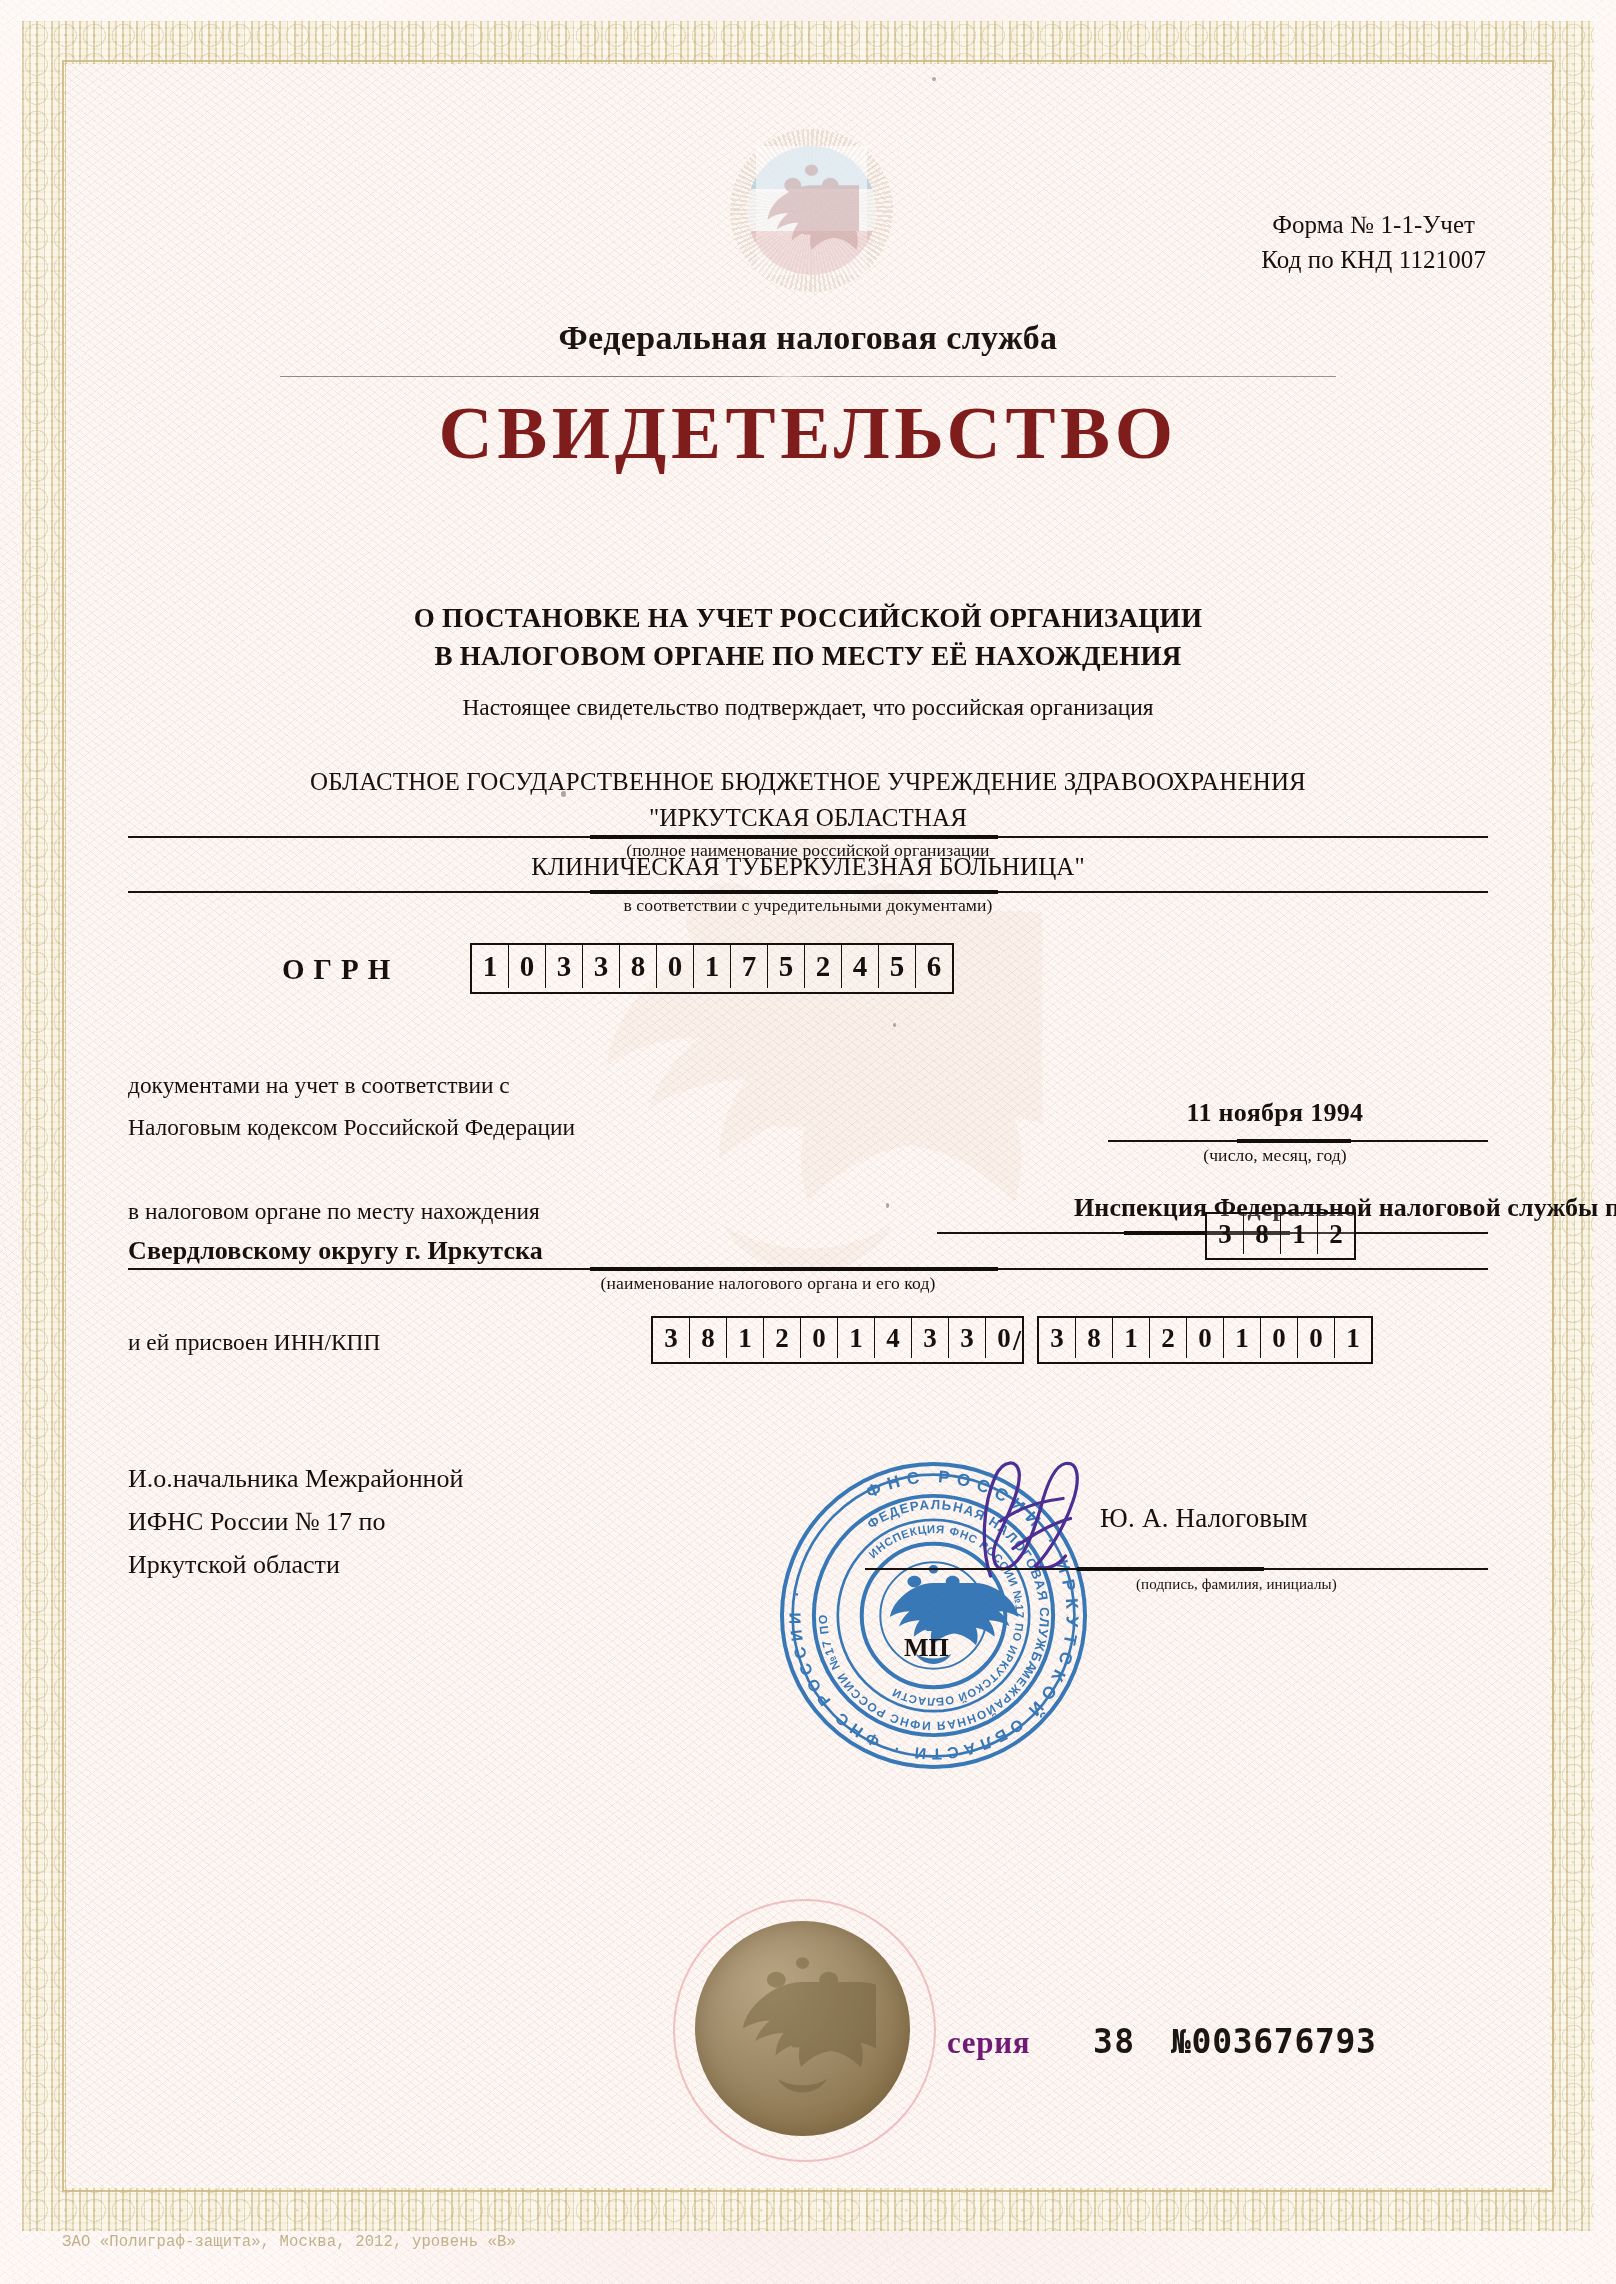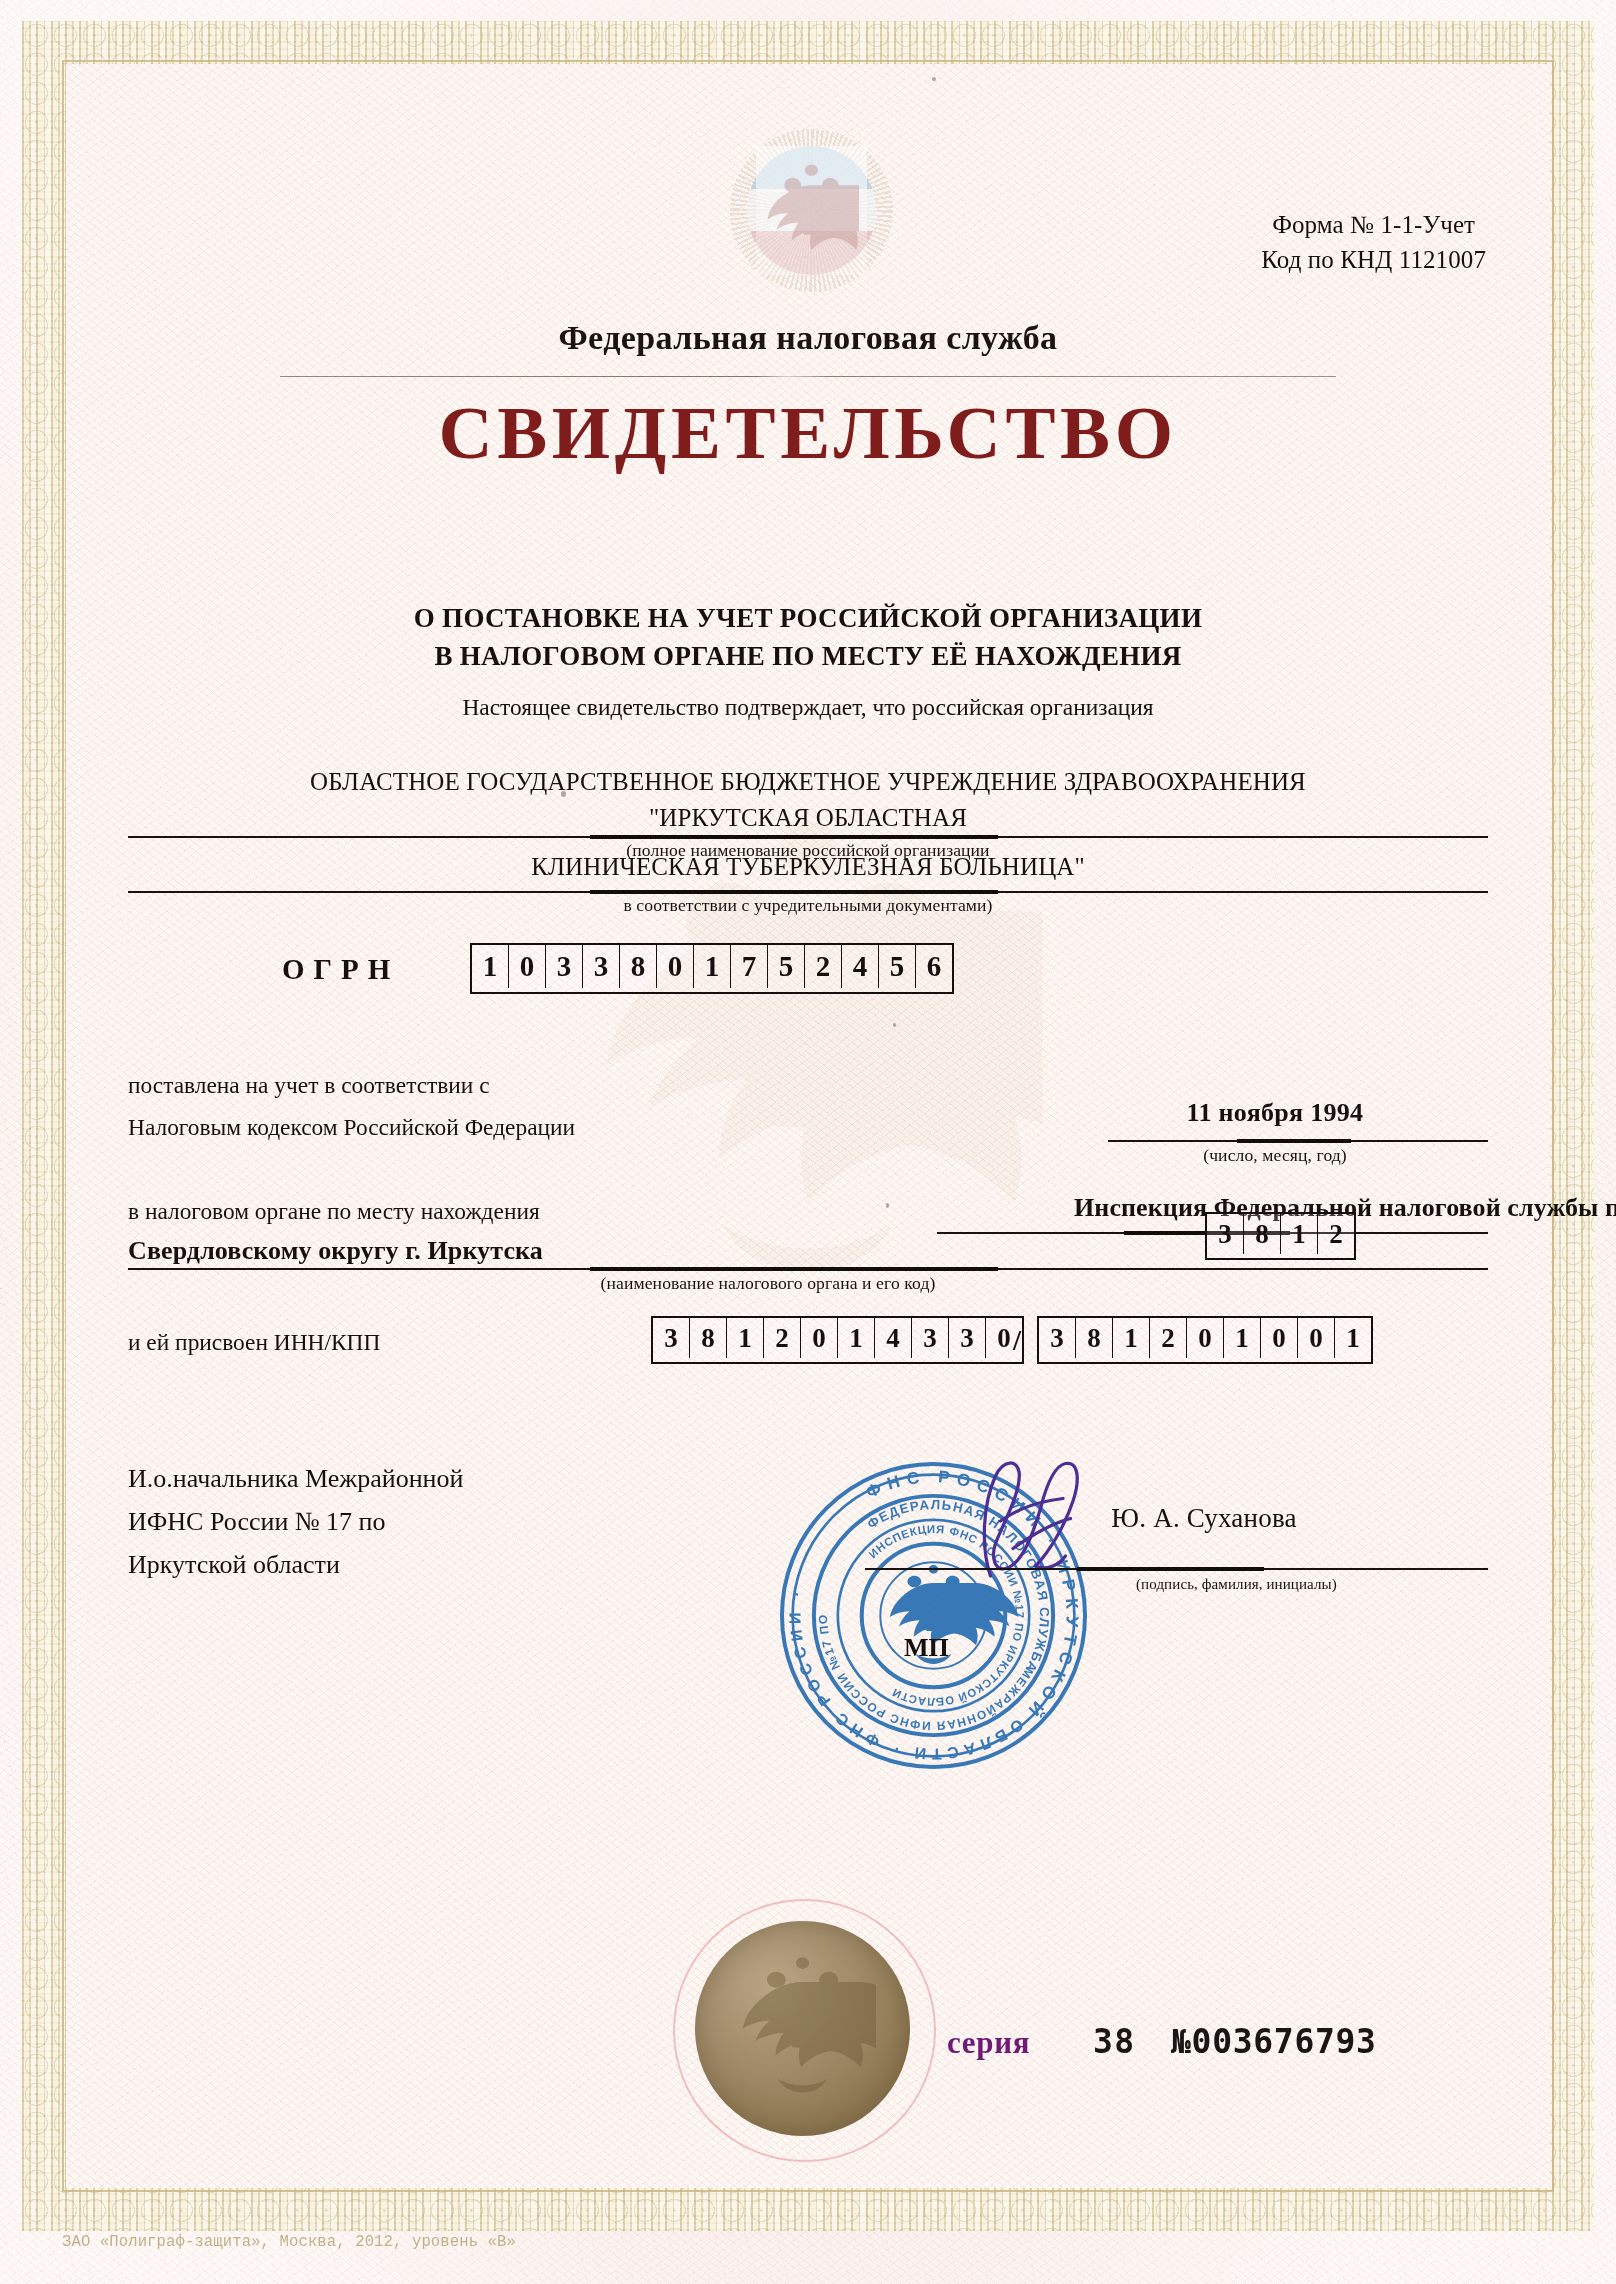--- a/index.html
+++ b/index.html
@@ -517,21 +517,21 @@
         <div class="cell">0</div>
         <div class="cell">1</div>
         <div class="cell">7</div>
         <div class="cell">5</div>
         <div class="cell">2</div>
         <div class="cell">4</div>
         <div class="cell">5</div>
         <div class="cell">6</div>
       </div>
 
-    <div class="t st-1">поставлена  на учет в соответствии с</div>
+    <div class="t st-1">документами  на учет в соответствии с</div>
     <div class="t st-2">Налоговым кодексом Российской Федерации</div>
 
     <div class="t date-val center">11 ноября 1994</div>
     <div class="rule split" style="left:1108px; right:128px; top:1140px;"></div>
     <div class="t date-cap center cap">(число, месяц, год)</div>
 
     <div class="t st-3">в налоговом органе по месту нахождения</div>
     <div class="t organ-val">Инспекция Федеральной налоговой службы по</div>
     <div class="rule split" style="left:937px; right:128px; top:1232px;"></div>
 
@@ -568,21 +568,21 @@
         <div class="cell">1</div>
         <div class="cell">0</div>
         <div class="cell">0</div>
         <div class="cell">1</div>
       </div>
 
     <div class="t sig-1">И.о.начальника Межрайонной</div>
     <div class="t sig-2">ИФНС России № 17 по</div>
     <div class="t sig-3">Иркутской области</div>
 
-    <div class="t signer center">Ю. А. Суханова</div>
+    <div class="t signer center">Ю. А. Налоговым</div>
 
     <div class="stamp">
       <svg viewBox="0 0 240 240" aria-hidden="true">
         <defs>
           <path id="arcOuter" d="M120,120 m-100,0 a100,100 0 1,1 200,0 a100,100 0 1,1 -200,0"></path>
           <path id="arcOuterBot" d="M120,120 m100,0 a100,100 0 1,1 -200,0 a100,100 0 1,1 200,0"></path>
           <path id="arcMid" d="M120,120 m-80,0 a80,80 0 1,1 160,0 a80,80 0 1,1 -160,0"></path>
           <path id="arcMidBot" d="M120,120 m80,0 a80,80 0 1,1 -160,0 a80,80 0 1,1 160,0"></path>
           <path id="arcIn" d="M120,120 m-62,0 a62,62 0 1,1 124,0 a62,62 0 1,1 -124,0"></path>
         </defs>

